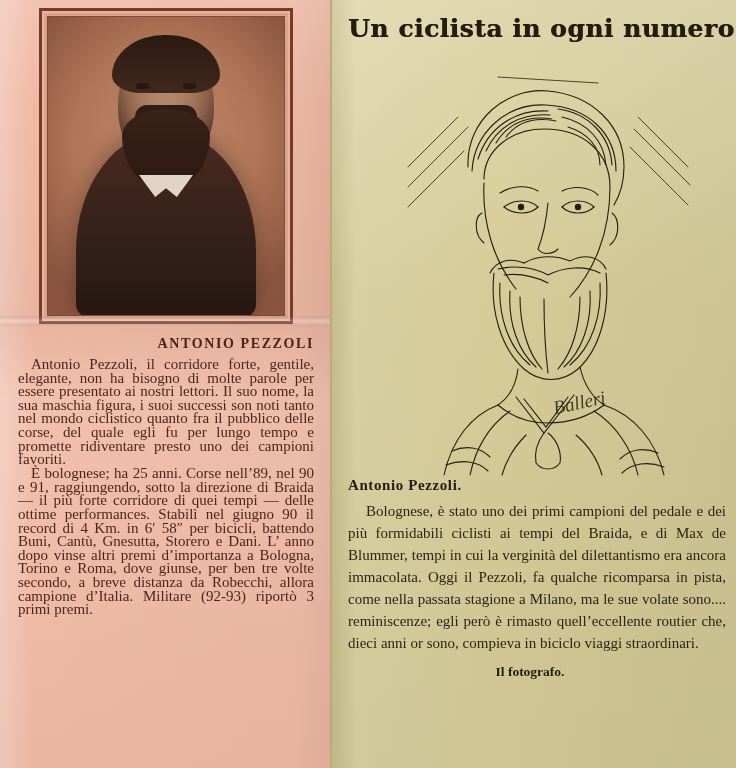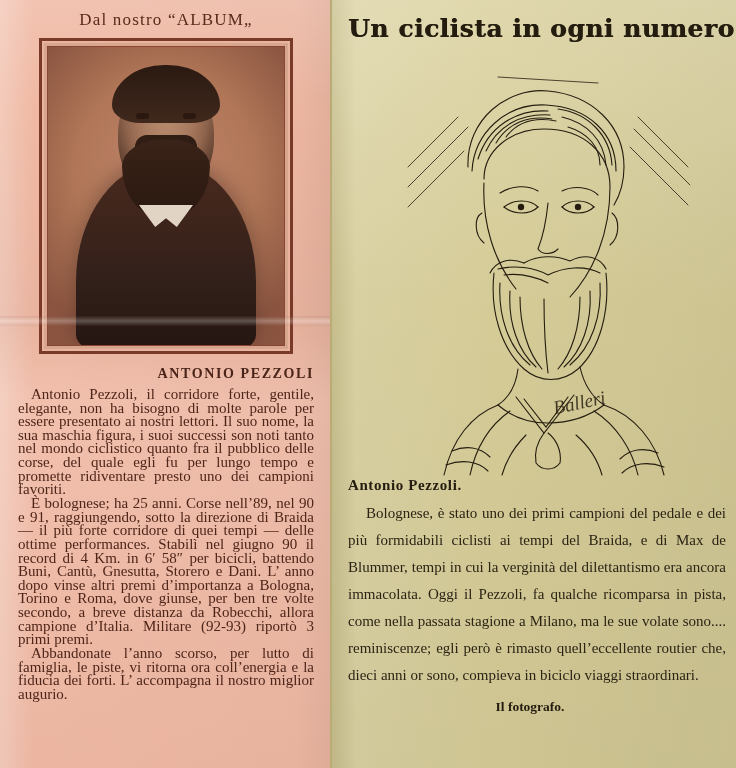--- a/index.html
+++ b/index.html
@@ -219,21 +219,21 @@
     margin-top: 0;
     font-size: 15px;
     font-weight: bold;
     letter-spacing: 0.6px;
     color: #241d0f;
   }
 
   .body-text-right {
     margin-top: 6px;
     font-size: 15px;
-    line-height: 27px;
+    line-height: 22px;
     color: #2b2414;
     text-align: justify;
     hyphens: auto;
   }
   .body-text-right p {
     margin: 0;
     text-indent: 18px;
   }
   .footer-right {
     margin-top: 10px;
@@ -245,41 +245,39 @@
     padding-right: 14px;
   }
 </style>
 </head>
 <body>
 
 <div class="page">
 
   <div class="clip-left">
 
-    <div class="album-header">Dal nostro “ALBUM„</div>
 
     <div class="portrait-frame">
       <div class="portrait-inner">
         <div class="bust"></div>
         <div class="head"></div>
         <div class="hair"></div>
         <div class="eye left"></div>
         <div class="eye right"></div>
         <div class="moustache"></div>
         <div class="beard"></div>
         <div class="collar"></div>
       </div>
     </div>
 
     <div class="caption-name">ANTONIO PEZZOLI</div>
 
     <div class="body-text">
       <p>Antonio Pezzoli, il corridore forte, gentile, elegante, non ha bisogno di molte parole per essere presentato ai nostri lettori. Il suo nome, la sua maschia figura, i suoi successi son noti tanto nel mondo ciclistico quanto fra il pubblico delle corse, del quale egli fu per lungo tempo e promette ridiventare presto uno dei campioni favoriti.</p>
       <p>È bolognese; ha 25 anni. Corse nell’89, nel 90 e 91, raggiungendo, sotto la direzione di Braida — il più forte corridore di quei tempi — delle ottime performances. Stabilì nel giugno 90 il record di 4 Km. in 6′ 58″ per bicicli, battendo Buni, Cantù, Gnesutta, Storero e Dani. L’ anno dopo vinse altri premi d’importanza a Bologna, Torino e Roma, dove giunse, per ben tre volte secondo, a breve distanza da Robecchi, allora campione d’Italia. Militare (92-93) riportò 3 primi premi.</p>
-      <p>Abbandonate l’anno scorso, per lutto di famiglia, le piste, vi ritorna ora coll’energia e la fiducia dei forti. L’ accompagna il nostro miglior augurio.</p>
     </div>
   </div>
 
   <div class="clip-right">
 
     <div class="headline">Un ciclista in ogni numero</div>
 
     <div class="sketch">
       <svg width="372" height="430" viewBox="0 0 372 430" aria-hidden="true">
         <g fill="none" stroke="#241d0f" stroke-width="1.1" stroke-linecap="round">

